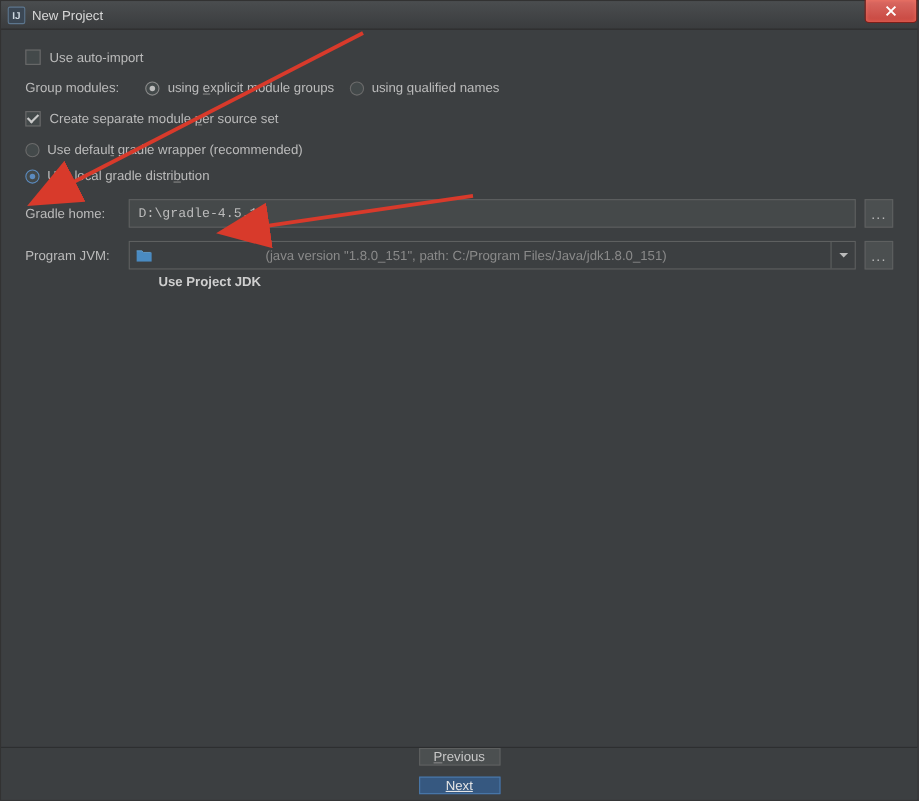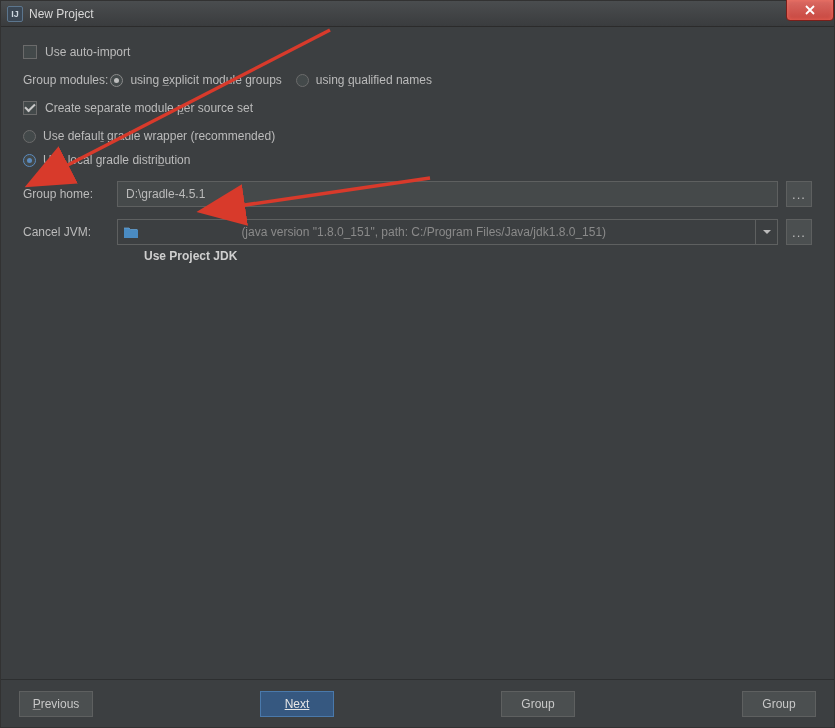--- a/index.html
+++ b/index.html
@@ -94,20 +94,21 @@
   
   .form-row { display:flex; align-items:center; margin-bottom:12px; }
   .form-label { width: 94px; color:#bbbbbb; }
   .text-input {
     flex:1; height:26px;
     background:#45494a;
     border:1px solid #5e6060;
     color:#bbbbbb;
     padding:0 8px;
     font-size:12px;
+    font-family:Liberation Mono, monospace;
   }
   .browse-btn {
     width:26px; height:26px; margin-left:8px;
     background:#4b4f50; border:1px solid #5e6060;
     color:#bbbbbb; display:flex; align-items:center; justify-content:center;
     font-size:13px; letter-spacing:1px; cursor:pointer;
   }
   .dropdown {
     flex:1; height:26px;
     background:#3c3f41;
@@ -130,23 +131,24 @@
     display:flex; align-items:center; justify-content:center;
   }
   .dropdown .dd-arrow::after {
     content:""; border-left:4px solid transparent; border-right:4px solid transparent;
     border-top:4px solid #bbbbbb;
   }
   
   .footer {
     height: 48px;
     border-top:1px solid #2d2f30;
-    display:flex; align-items:center; justify-content:space-between;
+    display:flex; align-items:center; justify-content:flex-start;
     padding: 0 18px; gap:10px;
     background:#3c3f41;
+    flex-direction:column;
   }
   .btn {
     min-width:74px; height:26px;
     background:#4b4f50; border:1px solid #5e6060;
     color:#c8c8c8; display:flex; align-items:center; justify-content:center;
     font-size:12px; cursor:pointer; padding:0 10px;
   }
   .btn.primary {
     background:#365880; border:1px solid #4a79ab; color:#e5e5e5;
   }
@@ -169,21 +171,21 @@
   </div>
 
   <div class="content">
 
     <div class="row">
       <span class="chk"></span>
       <span class="lbl">Use auto-import</span>
     </div>
 
     <div class="row group-modules-row">
-      <span class="lbl" style="margin-right:2px">Group modules:</span>
+      <span class="lbl" style="margin-right:24px">Group modules:</span>
       <span class="inline-option">
         <span class="radio selected-light checked"></span>
         <span class="lbl">using <span class="underline">e</span>xplicit module groups</span>
       </span>
       <span class="inline-option">
         <span class="radio"></span>
         <span class="lbl">using <span class="underline">q</span>ualified names</span>
       </span>
     </div>
 
@@ -196,27 +198,27 @@
       <span class="radio"></span>
       <span class="lbl">Use defaul<span class="underline">t</span> gradle wrapper (recommended)</span>
     </div>
 
     <div class="row">
       <span class="radio checked"></span>
       <span class="lbl">Use local gradle distri<span class="underline">b</span>ution</span>
     </div>
 
     <div class="form-row">
-      <span class="form-label">Group home:</span>
+      <span class="form-label">Gradle home:</span>
       <input class="text-input" type="text" value="D:\gradle-4.5.1" style="">
       <div class="browse-btn">...</div>
     </div>
 
     <div class="form-row">
-      <span class="form-label">Cancel JVM:</span>
+      <span class="form-label">Program JVM:</span>
       <div class="dropdown">
         <span class="folder-icon">
           <svg width="14" height="11" viewBox="0 0 14 11">
             <path d="M0 1 h5 l1.5 1.5 H14 V11 H0 Z" fill="#4a8bc2"></path>
             <path d="M0 1 h5 l1.5 1.5 H13" fill="none" stroke="#6aa8d8" stroke-width="0.7"></path>
           </svg>
         </span>
         <span class="dd-text">Use Project JDK</span>
         <span class="dd-sub">(java version "1.8.0_151", path: C:/Program Files/Java/jdk1.8.0_151)</span>
         <span class="dd-arrow"></span>

